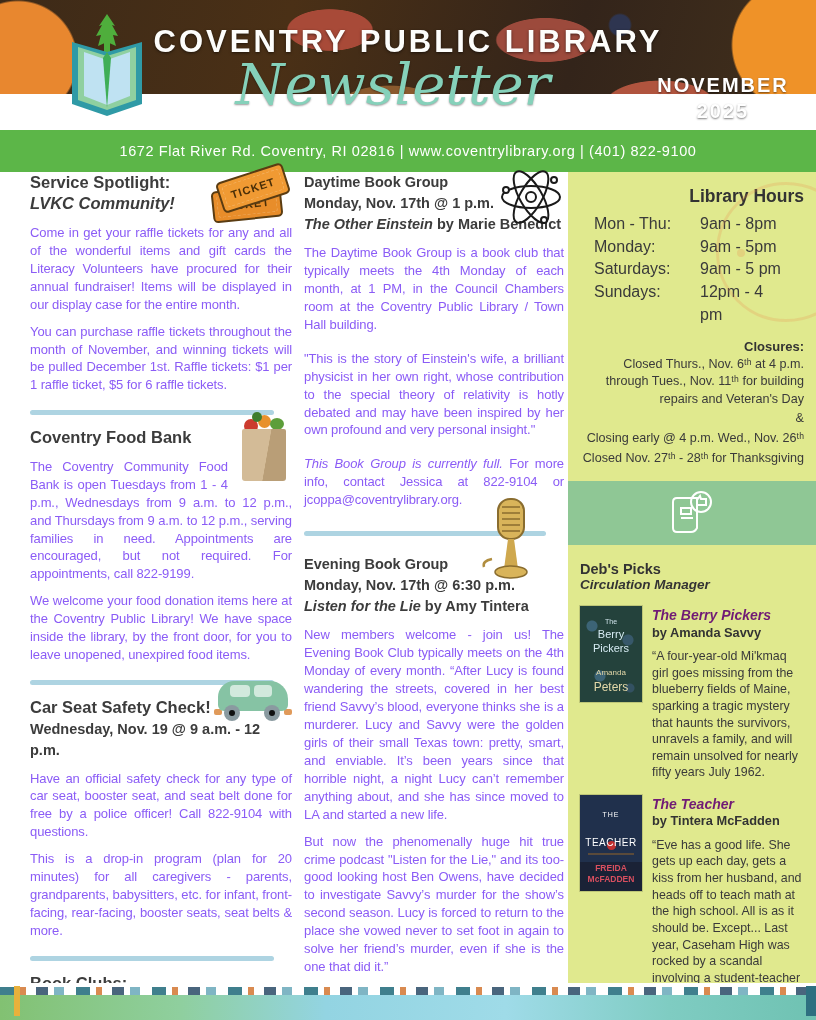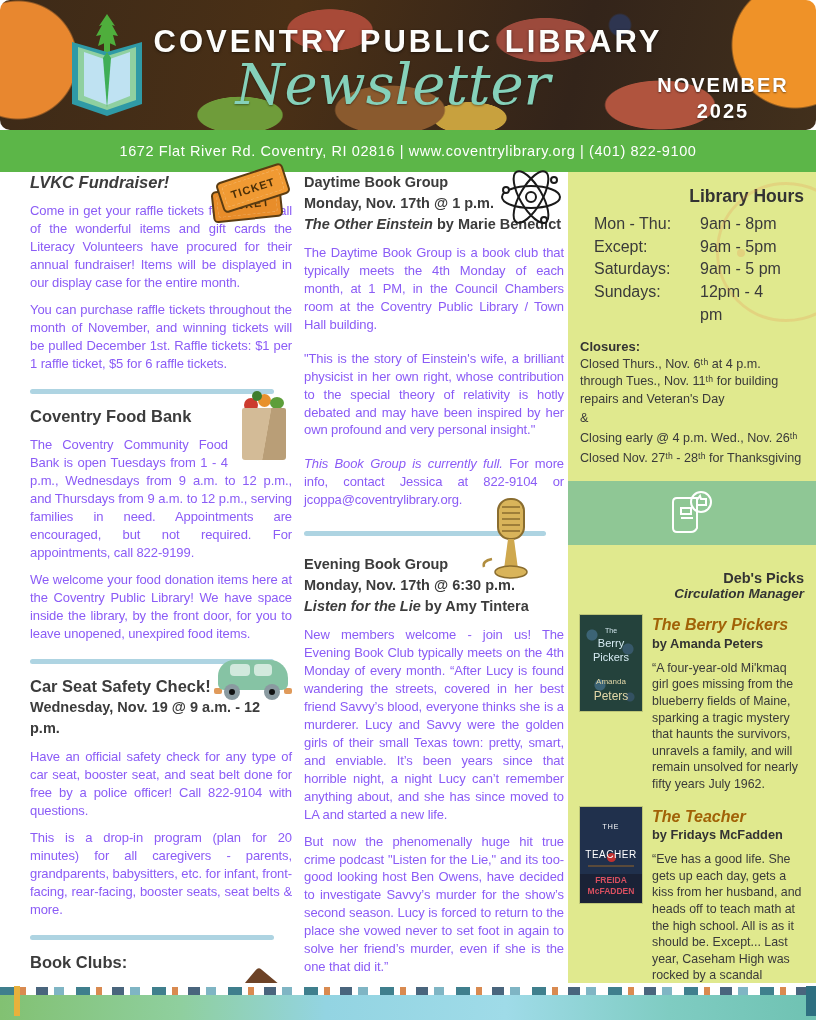--- a/index.html
+++ b/index.html
@@ -1,33 +1,32 @@
 <!DOCTYPE html>
 <html><head>
 <meta charset="utf-8">
 <style>
   * { margin:0; padding:0; box-sizing:border-box; }
   body { background:#888; font-family:"Liberation Sans","DejaVu Sans",sans-serif; }
   .page { position:relative; width:816px; height:1020px; background:#ffffff; overflow:hidden; margin:0 auto; }
 
   
   .hero {
-    position:absolute; left:0; top:0; width:816px; height:130px;
+    position:absolute; left:0; top:0; width:816px; height:94px;
     background:
       radial-gradient(circle at 18px 60px, #e8872f 0 58px, rgba(232,135,47,0) 60px),
       radial-gradient(circle at 795px 45px, #ef9228 0 62px, rgba(239,146,40,0) 64px),
       radial-gradient(ellipse 90px 40px at 390px 110px, #8a5a2e 0 60%, rgba(138,90,46,0) 62%),
       radial-gradient(ellipse 70px 34px at 330px 30px, #a84a38 0 60%, rgba(168,74,56,0) 62%),
       radial-gradient(ellipse 80px 36px at 545px 40px, #9c4a3c 0 60%, rgba(156,74,60,0) 62%),
       radial-gradient(ellipse 90px 40px at 660px 105px, #b0543e 0 60%, rgba(176,84,62,0) 62%),
       radial-gradient(ellipse 70px 30px at 240px 115px, #6f9c3a 0 60%, rgba(111,156,58,0) 62%),
       radial-gradient(ellipse 60px 26px at 470px 118px, #c8a13e 0 60%, rgba(200,161,62,0) 62%),
       radial-gradient(circle at 620px 25px, #2e3550 0 10px, rgba(46,53,80,0) 12px),
       linear-gradient(105deg, #3d2a18 0%, #4a3016 35%, #33241a 70%, #42301c 100%);
-    border-radius: 10px;
   }
   .hero-title {
     position:absolute; left:0; right:0; top:24px; text-align:center;
     color:#fdfdfb; font-size:31px; font-weight:bold; letter-spacing:3px;
     text-shadow:0 1px 3px rgba(0,0,0,.55);
   }
   .hero-script {
     position:absolute; left:0; right:30px; top:52px; text-align:center;
     font-family:"DejaVu Serif","Liberation Serif",serif; font-style:italic;
     font-size:56px; color:#85d1ba; text-shadow:0 1px 2px rgba(0,0,0,.4);
@@ -99,40 +98,40 @@
   .gavel-handle { position:absolute; left:8px; top:28px; width:34px; height:8px; background:#5a3318; border-radius:3px; transform:rotate(40deg); }
 
   .atom { position:absolute; right:0; top:-8px; width:66px; height:66px; }
 
   .mic { position:absolute; right:4px; top:-34px; width:64px; height:86px; z-index:2; }
 
   
   .rh-title { text-align:right; font-size:17.5px; font-weight:bold; color:#333; margin-top:2px; }
   .hours { margin:6px 21px 0 14px; }
   .hours-row { display:grid; grid-template-columns:106px 1fr; font-size:16px; color:#3a3a3a; line-height:1.42; }
-  .closures { text-align:left; margin-top:12px; }
+  .closures { text-align:right; margin-top:12px; }
   .closures .ch { font-size:13px; font-weight:bold; color:#333; }
   .closures .cl { font-size:12.6px; color:#3a3a3a; line-height:1.4; margin-top:2px; }
 
   .staff-banner {
     margin:14px -12px 0 -12px; height:64px; background:#8fc795;
     display:flex; align-items:center; justify-content:center; gap:10px;
   }
   .staff-script { font-family:"DejaVu Serif","Liberation Serif",serif; font-style:italic; font-size:34px; color:#ffffff; }
   .staff-icon { width:46px; height:46px; }
 
-  .debs { text-align:right; margin-top:25px; }
+  .debs { text-align:left; margin-top:16px; }
   .debs .d1 { font-size:14.5px; font-weight:bold; color:#333; }
   .debs .d2 { font-size:13.5px; font-weight:bold; font-style:italic; color:#333; }
 
   .book { display:flex; gap:10px; margin-top:14px; }
   .cover { position:relative; width:62px; height:96px; flex:0 0 62px; box-shadow:0 0 0 1px rgba(0,0,0,.15); overflow:hidden; }
   .cover span { position:absolute; left:0; right:0; text-align:center; color:#fff; }
   .book-info { flex:1; }
-  .bk-title { font-size:16px; font-weight:bold; font-style:italic; color:#a16207; line-height:1.3; }
+  .bk-title { font-size:14px; font-weight:bold; font-style:italic; color:#701a75; line-height:1.3; }
   .bk-author { font-size:12.8px; font-weight:bold; color:#333; line-height:1.3; }
   .bk-desc { font-size:12.4px; color:#3a3a3a; line-height:1.34; margin-top:7px; }
 
   .cov-berry { background:radial-gradient(circle at 12px 20px,#3c6476 0 5px,transparent 6px),radial-gradient(circle at 48px 34px,#37586a 0 5px,transparent 6px),radial-gradient(circle at 20px 70px,#3c6476 0 5px,transparent 6px),radial-gradient(circle at 50px 82px,#335162 0 4px,transparent 5px),#24423c; }
   .cov-berry .c1 { top:12px; font-size:7px;  color:#cfe3ea; }
   .cov-berry .c2 { top:22px; font-size:11px; color:#d7ecf4; }
   .cov-berry .c3 { top:36px; font-size:11px; color:#d7ecf4;text-align:center; }
   .cov-berry .c4 { top:62px; font-size:8px;  color:#e3d8a8; }
   .cov-berry .c5 { top:74px; font-size:12px;  color:#e3d8a8; }
 
@@ -193,21 +192,22 @@
   <section class="col-left">
     <div class="sec-head">
       <div class="icon-abs ticket-wrap">
         <div class="ticket t2">
             <span>TICKET</span>
           </div>
         <div class="ticket t1">
             <span>TICKET</span>
           </div>
       </div>
-      <h3 class="sec it">LVKC Fundraiser!</h3>
+      <h3 class="sec">Service Spotlight:</h3>
+      <h3 class="sec it">LVKC Community!</h3>
     </div>
     <p class="p">Come in get your raffle tickets for any and all of the wonderful items and gift cards the Literacy Volunteers have procured for their annual fundraiser! Items will be displayed in our display case for the entire month.</p>
     <p class="p">You can purchase raffle tickets throughout the month of November, and winning tickets will be pulled December 1st.  Raffle tickets: $1 per 1 raffle ticket, $5 for 6 raffle tickets.</p>
 
     <div class="divider"></div>
     <div>
       <div class="bag">
         <div class="veg1"></div>
           <div class="veg2"></div>
           <div class="veg3"></div>
@@ -302,21 +302,21 @@
   <aside class="col-right">
     <div class="clock-mark"></div>
 
     <div class="rh-title">Library Hours</div>
     <div class="hours">
       <div class="hours-row">
           <span>Mon - Thu:</span>
           <span>9am - 8pm</span>
         </div>
       <div class="hours-row">
-          <span>Except:</span>
+          <span>Monday:</span>
           <span>9am - 5pm</span>
         </div>
       <div class="hours-row">
           <span>Saturdays:</span>
           <span>9am - 5 pm</span>
         </div>
       <div class="hours-row">
           <span>Sundays:</span>
           <span>12pm - 4 pm</span>
         </div>
@@ -350,35 +350,35 @@
     <div class="book">
       <div class="cover cov-berry">
         <span class="c1">The</span>
         <span class="c2">Berry</span>
         <span class="c3">Pickers</span>
         <span class="c4">Amanda</span>
         <span class="c5">Peters</span>
       </div>
       <div class="book-info">
         <div class="bk-title">The Berry Pickers</div>
-        <div class="bk-author">by Amanda Peters</div>
+        <div class="bk-author">by Amanda Savvy</div>
         <div class="bk-desc">“A four-year-old Mi'kmaq girl goes missing from the blueberry fields of Maine, sparking a tragic mystery that haunts the survivors, unravels a family, and will remain unsolved for nearly fifty years July 1962.</div>
       </div>
     </div>
 
     <div class="book">
       <div class="cover cov-teacher">
         <span class="c1">THE</span>
         <span class="c2">TEACHER</span>
         <span class="c3">FREIDA</span>
         <span class="c4">McFADDEN</span>
       </div>
       <div class="book-info">
         <div class="bk-title">The Teacher</div>
-        <div class="bk-author">by Fridays McFadden</div>
+        <div class="bk-author">by Tintera McFadden</div>
         <div class="bk-desc">“Eve has a good life. She gets up each day, gets a kiss from her husband, and heads off to teach math at the high school. All is as it should be. Except... Last year, Caseham High was rocked by a scandal involving a student-teacher affair. But Eve knows there is far more to these ugly rumors than meets the eye.</div>
       </div>
     </div>
 
   </aside>
 
   <div class="town-strip"></div>
   <div class="sea-band"></div>
   <div class="edge-tab-l"></div>
   <div class="edge-tab-r"></div>

